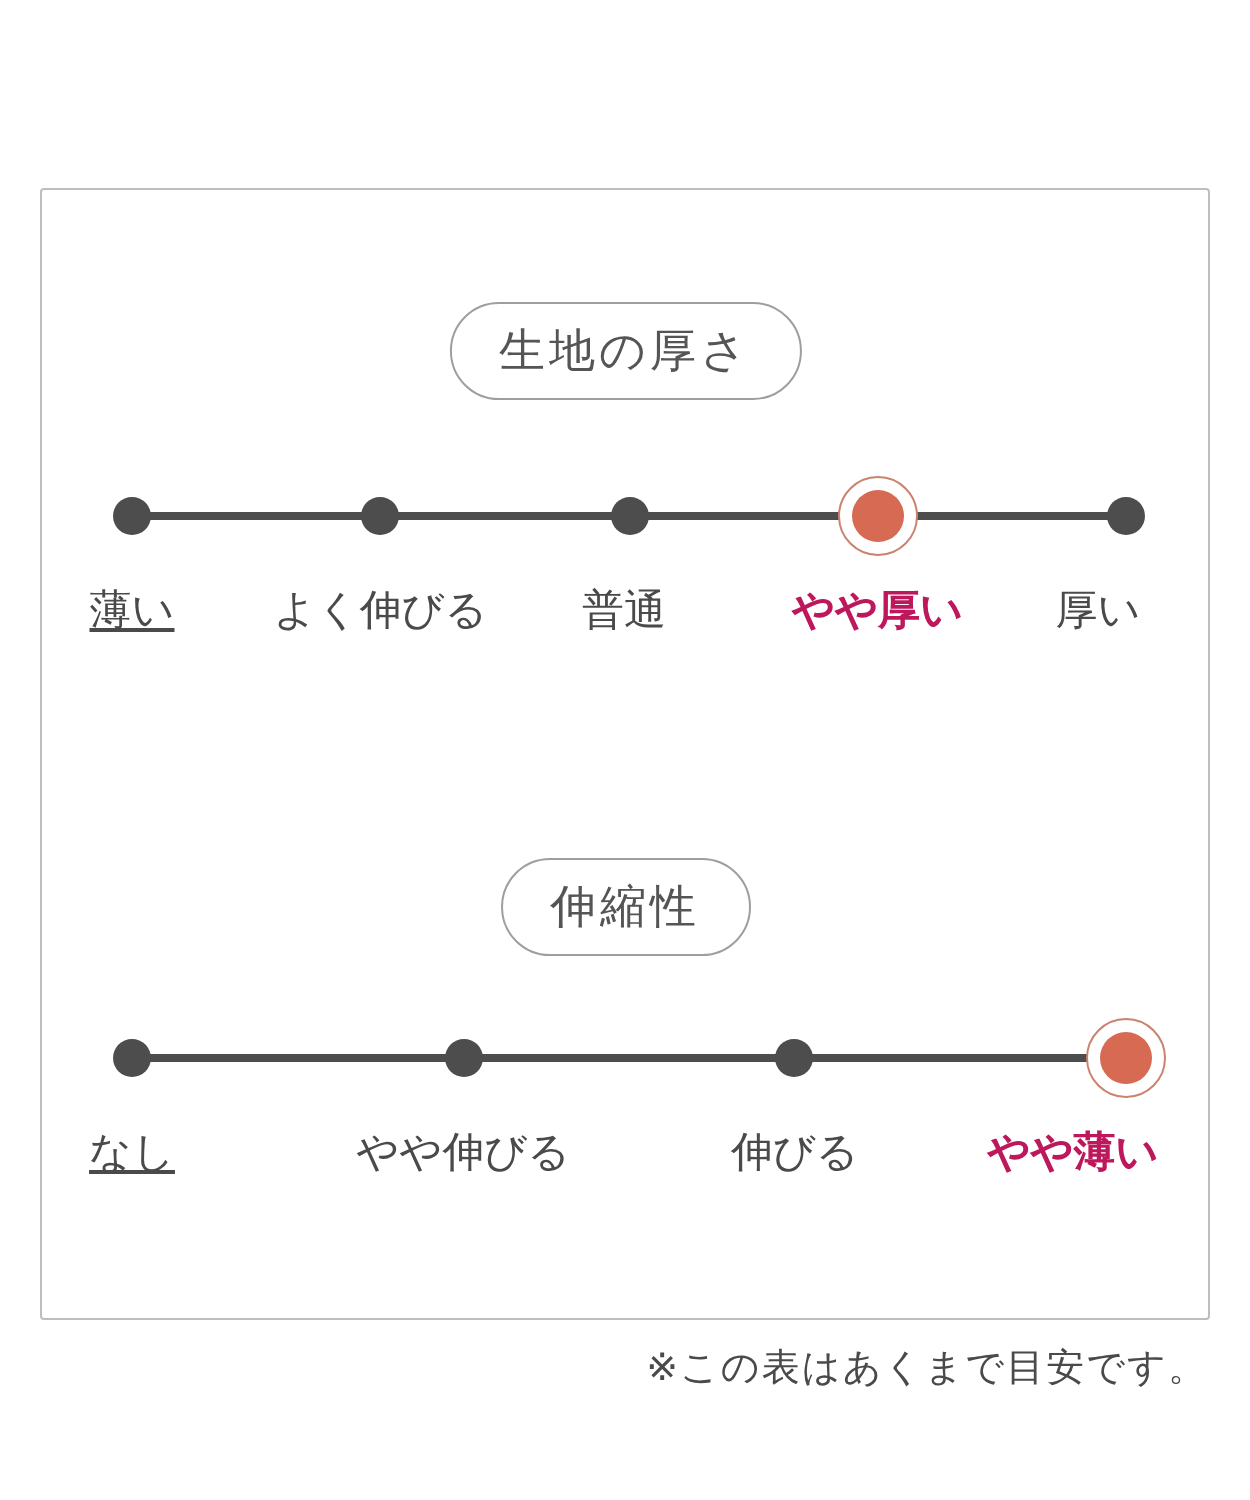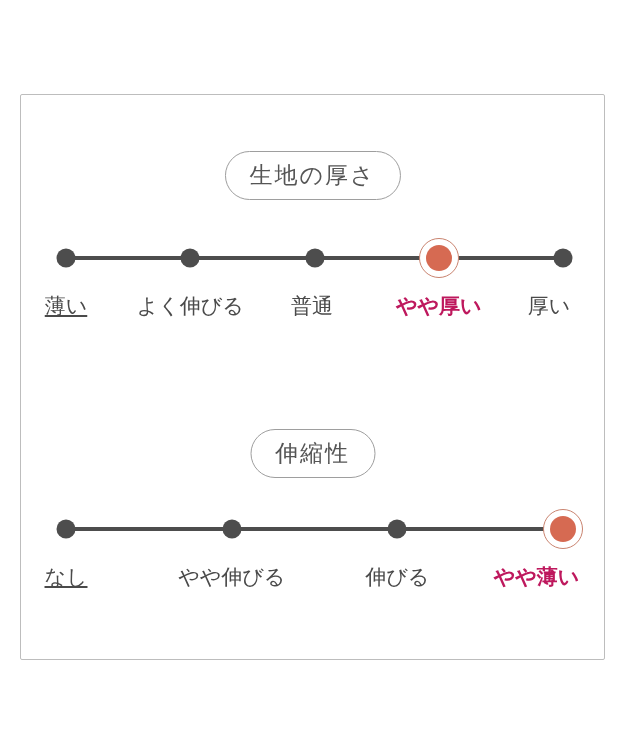--- a/index.html
+++ b/index.html
@@ -90,13 +90,14 @@
         <div class="dot" style="left: 331.333px;"></div>
         <div class="scale-label" style="left: 331.333px; text-align: right;">伸びる</div>
         <div class="marker-ring" style="left: 497px;">
           <div class="marker-dot"></div>
         </div>
         <div class="scale-label selected" style="left: 470.5px;">やや薄い</div>
       </div>
 
   </div>
 
+  <div class="disclaimer">※この表はあくまで目安です。</div>
 </div>
 
 </body></html>

